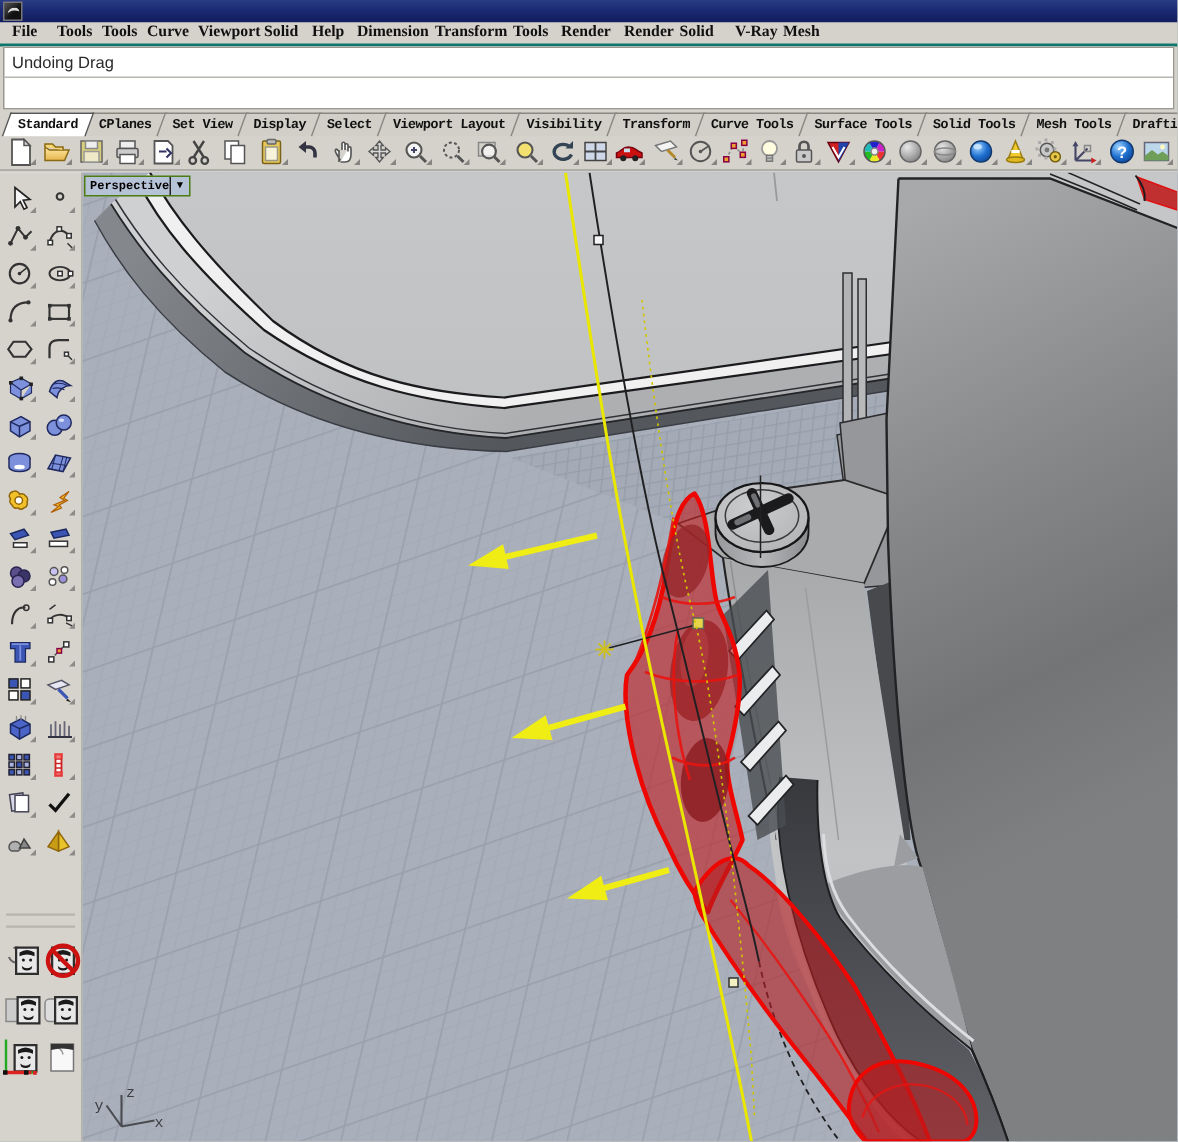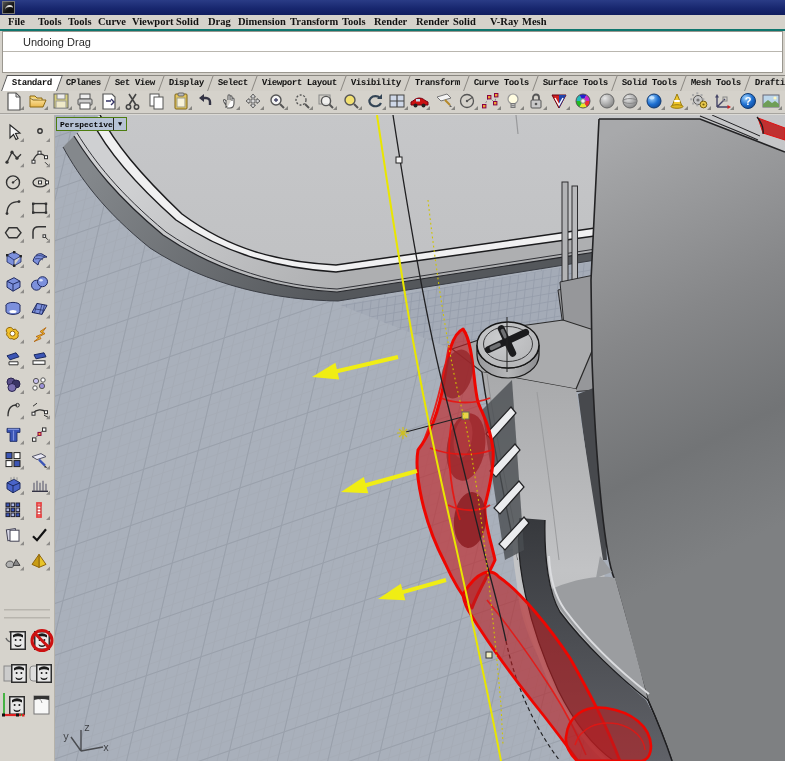--- a/index.html
+++ b/index.html
@@ -3,21 +3,21 @@
 *{margin:0;padding:0;box-sizing:border-box}
 html,body{width:785px;height:761px;overflow:hidden}
 body{font-family:"Liberation Sans",sans-serif;background:#d5d2cb;position:relative}
 .titlebar{position:absolute;left:0;top:0;width:785px;height:15px;background:linear-gradient(180deg,#2a3c86 0%,#18276f 55%,#101d5e 100%);color:#fff;font-family:"Liberation Mono",monospace;font-weight:bold;font-size:9.5px;letter-spacing:0.15px;line-height:15px;white-space:nowrap}
 .titlebar .ticon{position:absolute;left:2px;top:1px;width:13px;height:13px;background:linear-gradient(135deg,#555 0%,#111 60%);border:1px solid #777}
 .titlebar .ticon:after{content:"";position:absolute;left:2px;top:3px;width:8px;height:6px;border-top:2px solid #ddd;border-radius:60% 40% 0 0}
 .titlebar span.tt{position:absolute;left:16px;top:0.5px}
 .menubar{position:absolute;left:0;top:15px;width:785px;height:16px;background:#d5d2cb;font-family:"Liberation Serif",serif;font-weight:bold;font-size:10.5px;color:#111;white-space:nowrap;border-bottom:2px solid #0f766e}
 .menubar span{position:absolute;top:1px}
 .cmdbox{position:absolute;left:2px;top:31px;width:781px;height:42px;background:#fff;border:1px solid #9a978f}
-.cmdbox .row1{position:absolute;left:0;top:0;width:100%;height:20px;border-bottom:1px solid #b9b6af;font-size:11px;color:#2a2a2a;line-height:20px;padding-left:20px}
+.cmdbox .row1{position:absolute;left:0;top:0;width:100%;height:20px;border-bottom:1px solid #b9b6af;font-size:11px;color:#2a2a2a;line-height:20px;padding-left:5px}
 .cmdbox .row2{position:absolute;left:0;top:21px;width:100%;height:20px;font-size:10px;font-weight:bold;color:#111;line-height:21px;padding-left:4px;letter-spacing:-0.2px}
 .caret{display:inline-block;width:1px;height:13px;background:#000;vertical-align:-2px;margin-left:2px}
 .tabs{position:absolute;left:0;top:74px;width:785px;height:17px;background:#d5d2cb;white-space:nowrap;font-family:"Liberation Mono",monospace;font-size:9px;font-weight:bold;letter-spacing:-0.4px;padding-left:6px;overflow:hidden}
 .tab{position:relative;display:inline-block;height:16px;line-height:15px;margin-top:1px;padding:0 7px;color:#111;background:#d2cfc8;border:1px solid #8a8781;border-bottom:none;transform:skewX(-20deg);margin-left:-2px}
 .tab i{display:inline-block;transform:skewX(18deg);font-style:normal}
 .tab.act{background:#fff;z-index:3;border-color:#555}
 .toolbar{position:absolute;left:0;top:91px;width:785px;height:22px;background:#d5d2cb}
 .toolbar svg{position:absolute;left:0;top:0}
 .tbsep{position:absolute;left:0;top:113px;width:785px;height:2px;background:linear-gradient(#8d8a84,#f5f4f1)}
 .sidebar{position:absolute;left:0;top:115px;width:55px;height:646px;background:#d6d3cc;border-right:1px solid #b5b2aa}
@@ -29,21 +29,21 @@
 <div class="titlebar">
     <div class="ticon"></div>
   </div>
 <div class="menubar">
 <span style="left:8px">File</span>
     <span style="left:38px">Tools</span>
     <span style="left:68px">Tools</span>
     <span style="left:98px">Curve</span>
     <span style="left:132px">Viewport</span>
     <span style="left:176px">Solid</span>
-    <span style="left:208px">Drag</span>
+    <span style="left:208px">Help</span>
     <span style="left:238px">Dimension</span>
     <span style="left:290px">Transform</span>
     <span style="left:342px">Tools</span>
     <span style="left:374px">Render</span>
     <span style="left:416px">Render</span>
     <span style="left:453px">Solid</span>
     <span style="left:490px">V-Ray</span>
     <span style="left:522px">Mesh</span>
 </div>
 <div class="cmdbox">

